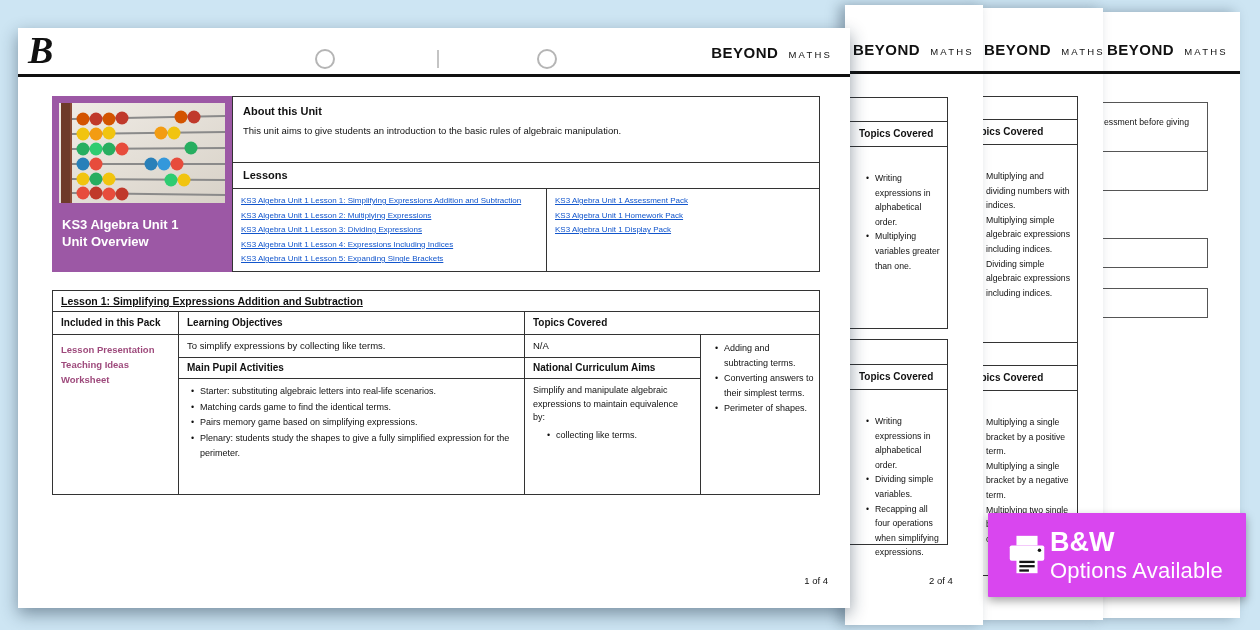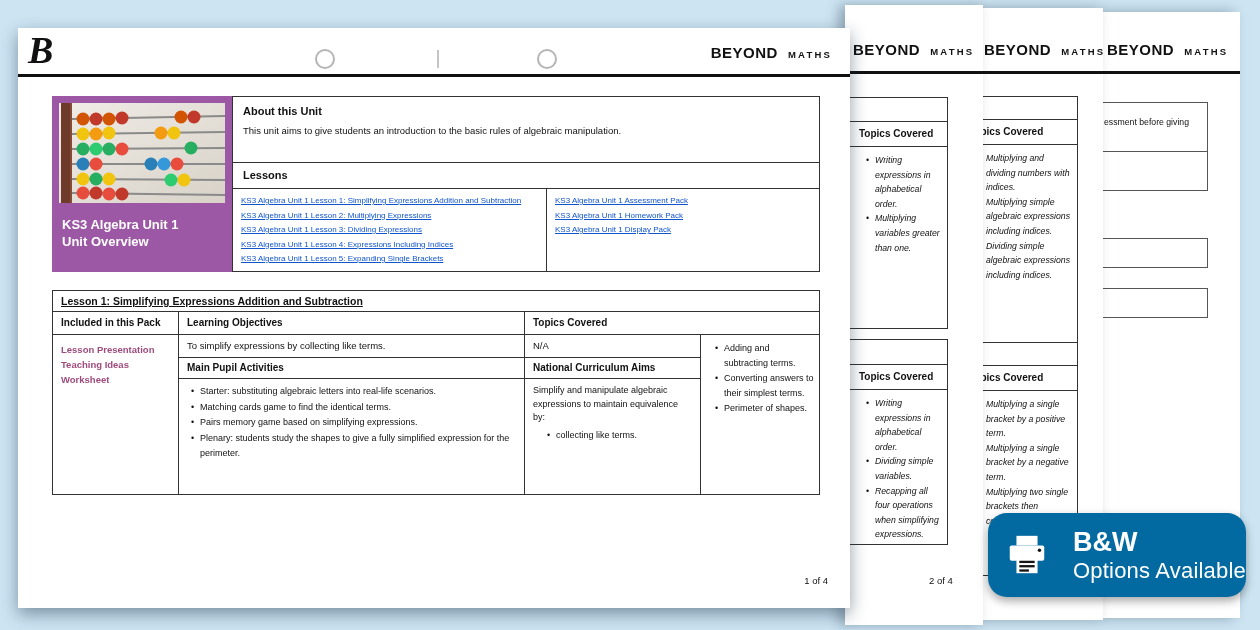--- a/index.html
+++ b/index.html
@@ -9,21 +9,21 @@
 
   .page { position:absolute; background:#fff; overflow:hidden; }
   .p1 { left:18px; top:28px; width:832px; height:580px; z-index:4; box-shadow:0 6px 16px rgba(20,40,60,.45); }
   .p2 { left:845px; top:5px; width:138px; height:620px; z-index:3; box-shadow:-6px 0 12px rgba(20,40,60,.35); }
   .p3 { left:980px; top:8px; width:123px; height:612px; z-index:2; box-shadow:-6px 0 12px rgba(20,40,60,.35); }
   .p4 { left:1102px; top:12px; width:138px; height:606px; z-index:1; box-shadow:-6px 0 12px rgba(20,40,60,.35); }
 
   
   .logo { display:flex; align-items:baseline; gap:10px; color:#111; white-space:nowrap; }
   .logo .b1 { font-weight:bold; font-size:15px; letter-spacing:.5px; }
-  .logo .b2 { font-weight:bold; font-size:9.5px; letter-spacing:2.2px; }
+  .logo .b2 { font-weight:normal; font-size:9.5px; letter-spacing:2.2px; }
   .hline { position:absolute; left:0; right:0; height:3px; background:#101010; }
 
   
   .b-logo { position:absolute; left:10px; top:0px; font-family:"Liberation Serif", serif; font-style:italic; font-weight:bold; font-size:38px; line-height:44px; }
   .ph-circle { position:absolute; width:20px; height:20px; border:2px solid #b5b5b5; border-radius:50%; top:21px; }
   .c1 { left:297px; } .c2 { left:519px; }
   .hdr-divider { position:absolute; left:419px; top:22px; width:2px; height:18px; background:#c4c4c4; }
   .p1-logo { position:absolute; right:18px; top:16px; }
   .p1 .hline { top:46px; }
 
@@ -69,41 +69,41 @@
   .p1 .page-num { right:22px; top:547px; }
 
   
   .bp-logo2 { position:absolute; left:8px; top:36px; }
   .bp-logo3 { position:absolute; left:4px; top:33px; }
   .bp-logo4 { position:absolute; left:5px; top:29px; }
   .p2 .hline { top:66px; } .p3 .hline { top:63px; } .p4 .hline { top:59px; }
   .bp-cell { position:absolute; background:#fff; border:1px solid #333; }
   .bp-head { font-size:10px; font-weight:bold; line-height:24px; padding-left:9px; white-space:nowrap; }
   .bullets.small li { font-size:8.7px; line-height:14.6px; }
-  .bul-pad { padding:6px 2px 0 0;font-style:italic; }
+  .bul-pad { padding:24px 2px 0 0; }
   .bul-pad ul { padding-left:16px; }
 
   .p2c { left:4px; width:99px; }
   .p2-t1 { top:92px; height:25px; } .p2-h1 { top:116px; height:26px; } .p2-b1 { top:141px; height:183px; }
   .p2-t2 { top:334px; height:26px; } .p2-h2 { top:359px; height:26px; } .p2-b2 { top:384px; height:156px; }
   .p2 .page-num { left:84px; top:570px; }
 
   .p3c { left:-26px; width:124px; }
   .p3-t1 { top:88px; height:24px; } .p3-h1 { top:111px; height:26px; } .p3-b1 { top:136px; height:224px; }
   .p3-t2 { top:334px; height:24px; } .p3-h2 { top:357px; height:26px; } .p3-b2 { top:382px; height:186px; }
   .p3c.hd { padding-left:14px; }
   .p3c ul { padding-left:22px; }
 
   .p4-row { position:absolute; left:-12px; width:118px; border:1px solid #555; background:#fff; }
   .p4-r1 { top:90px; height:50px; } .p4-r2 { top:139px; height:40px; }
   .p4-r3 { top:226px; height:30px; } .p4-r4 { top:276px; height:30px; }
   .p4-frag { font-size:8.7px; padding:14px 2px 0 13px; white-space:nowrap; }
 
   
-  .badge { position:absolute; left:988px; top:513px; width:258px; height:84px; background:#0369a1; border-radius:19px; z-index:10; display:flex; align-items:center; padding-left:16px; gap:23px; box-shadow:0 4px 10px rgba(0,0,0,.35); }
+  .badge { position:absolute; left:988px; top:513px; width:258px; height:84px; background:#d946ef; border-radius:1px; z-index:10; display:flex; align-items:center; padding-left:16px; gap:0; box-shadow:0 4px 10px rgba(0,0,0,.35); }
   .badge-text { color:#fff; line-height:1.15; }
   .badge-l1 { font-size:27px; font-weight:bold; }
   .badge-l2 { font-size:22px; font-weight:400; letter-spacing:.2px; }
 </style>
 </head>
 <body>
 
 <div class="stage">
 
   <div class="page p4">

